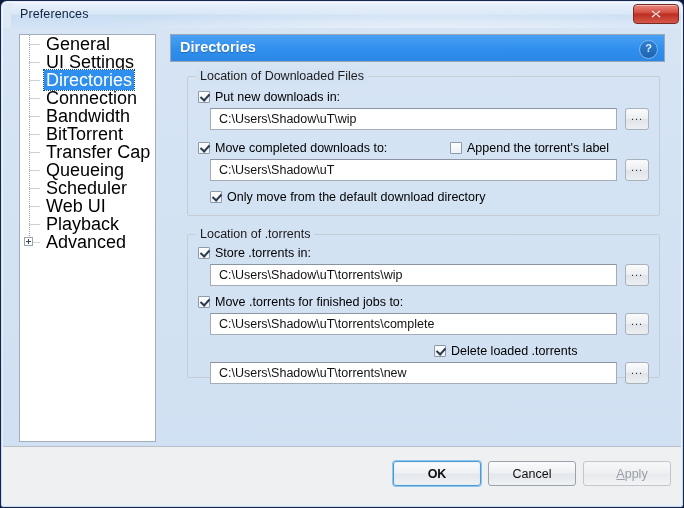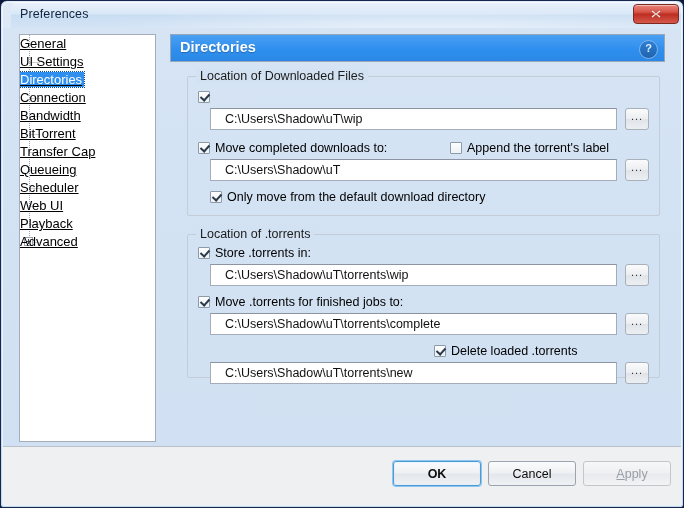--- a/index.html
+++ b/index.html
@@ -87,24 +87,24 @@
     height: 408px;
     box-sizing: border-box;
     background: #ffffff;
     border: 1px solid #a3acb8;
     overflow: hidden;
   }
   .tree-item {
     position: relative;
     height: 18px;
     line-height: 18px;
-    font-size: 13px;
+    padding-left: 26px;
+    font-size: 18px;
     white-space: nowrap;
     cursor: default;
-    text-decoration: underline;
   }
   .tree-item .tline {
     position: absolute;
     left: 9px; top: 0;
     width: 13px; height: 18px;
   }
   .tree-item .label { position: relative; }
   .tree-item.selected .label {
     background: #2f8fee;
     color: #ffffff;
@@ -239,21 +239,21 @@
   }
   .path-input {
     position: absolute;
     left: 0;
     top: 0;
     height: 22px;
     box-sizing: border-box;
     background: #ffffff;
     border: 1px solid #a3acb8;
     border-top-color: #8b94a0;
-    padding: 3px 5px 0 14px;
+    padding: 3px 5px 0 8px;
     font-size: 12.5px;
     color: #111;
     white-space: nowrap;
     overflow: hidden;
     cursor: text;
   }
   .browse-btn {
     position: absolute;
     top: 0;
     width: 24px;
@@ -380,21 +380,21 @@
 
       <div id="page-header">
         <div id="page-title">Directories</div>
         <div id="help-icon">?</div>
       </div>
 
       <div class="groupbox" id="group-downloads">
         <div class="gb-title">Location of Downloaded Files</div>
 
         <div class="check-row" style="left:10px; top:12px;">
-          <span class="cb checked"></span>
+          <span class="cb checked"></span><span>Put new downloads in:</span>
         </div>
 
         <div class="path-row" style="left:22px; right:10px; top:31px;">
           <div class="path-input" style="right:32px;">C:\Users\Shadow\uT\wip</div>
           <div class="browse-btn" style="right:0;">...</div>
         </div>
 
         <div class="check-row" style="left:10px; top:63px;">
           <span class="cb checked"></span><span>Move completed downloads to:</span>
         </div>

